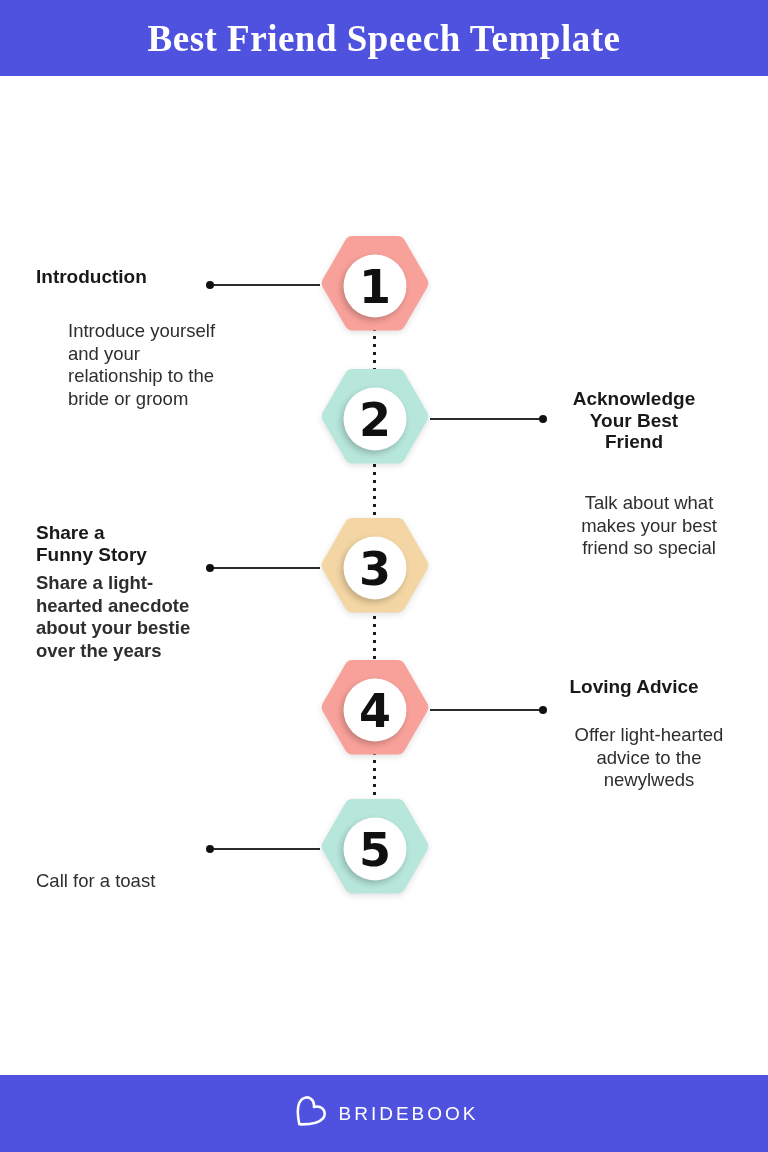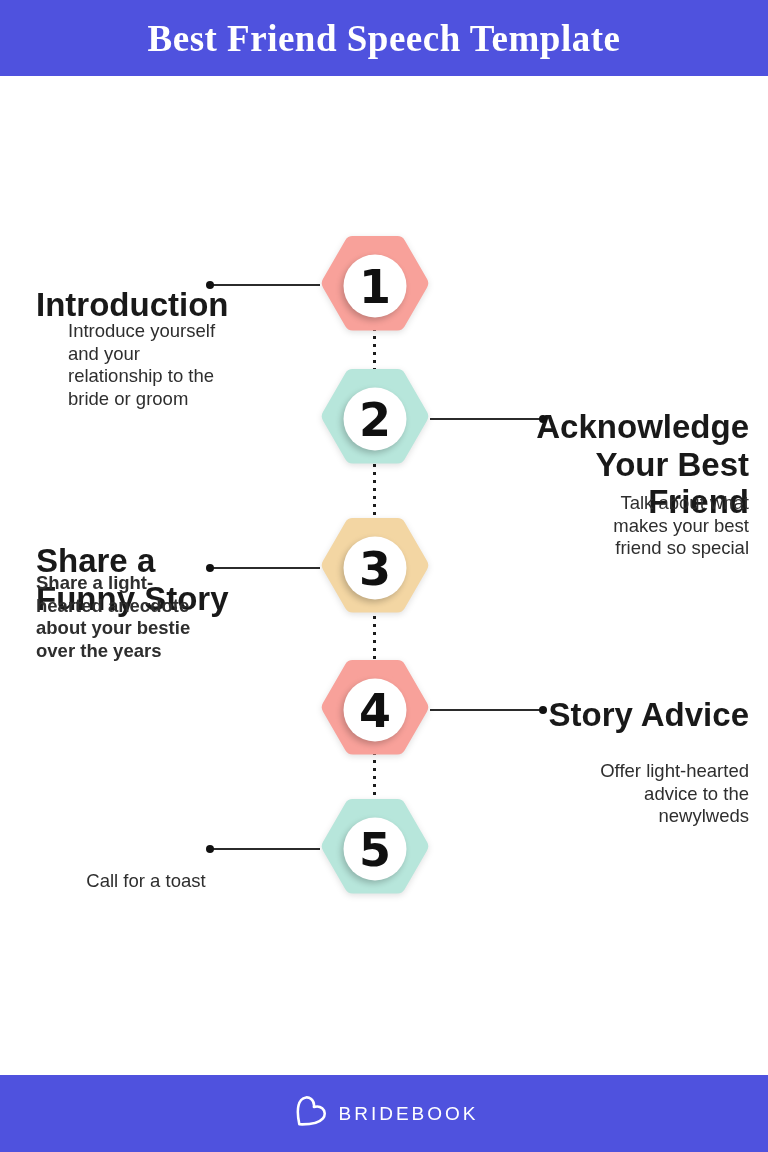--- a/index.html
+++ b/index.html
@@ -31,30 +31,30 @@
   
   .conn{position:absolute;height:2px;background:#2b2b2b;z-index:1;}
   .conn-dot{position:absolute;width:8px;height:8px;border-radius:50%;background:#111;z-index:1;}
   .c1{left:213px;top:284px;width:107px;} .d1{left:206px;top:281px;}
   .c2{left:430px;top:418px;width:110px;} .d2{left:539px;top:415px;}
   .c3{left:213px;top:567px;width:107px;} .d3{left:206px;top:564px;}
   .c4{left:430px;top:709px;width:110px;} .d4{left:539px;top:706px;}
   .c5{left:213px;top:848px;width:107px;} .d5{left:206px;top:845px;}
 
   
-  .step-title{position:absolute;font-weight:700;font-size:33px;line-height:1.14;color:#191919;
-              white-space:pre-line;margin-top:20px;}
+  .step-title{position:absolute;font-weight:700;font-size:19px;line-height:1.14;color:#191919;
+              white-space:pre-line;}
   .step-body{position:absolute;font-size:18.5px;line-height:1.22;color:#2e2e2e;white-space:pre-line;}
   .t-left{left:36px;text-align:left;}
-  .t-right{right:38px;text-align:right;}
+  .t-right{right:38px;text-align:center;}
   .tt1{top:266px;width:220px;}  .tb1{top:320px;width:220px;margin-left:32px;}
   .tt2{top:388px;width:230px;}  .tb2{top:492px;width:200px;}
   .tt3{top:522px;width:200px;}  .tb3{top:572px;width:220px;font-weight:bold;}
-  .tt4{top:676px;width:230px;}  .tb4{top:760px;width:200px;}
-  .tt5{top:820px;width:200px;}  .tb5{top:870px;width:220px;text-align:center;}
+  .tt4{top:676px;width:230px;}  .tb4{top:724px;width:200px;}
+  .tt5{top:820px;width:200px;}  .tb5{top:870px;width:220px;}
 </style>
 </head>
 <body>
 
 <div class="page">
 
   <div class="bar header">
     <div class="header-title">Best Friend Speech Template</div>
   </div>
 
@@ -115,21 +115,21 @@
 makes your best
 friend so special</div>
 
   <div class="step-title t-left tt3">Share a
 Funny Story</div>
   <div class="step-body  t-left tb3">Share a light-
 hearted anecdote
 about your bestie
 over the years</div>
 
-  <div class="step-title t-right tt4">Story Advice</div>
+  <div class="step-title t-right tt4">Loving Advice</div>
   <div class="step-body  t-right tb4">Offer light-hearted
 advice to the
 newylweds</div>
 
   <div class="step-body  t-left tb5">Call for a toast</div>
 
   <div class="bar footer">
     <svg width="36" height="36" viewBox="0 0 24 24">
       <path d="M12 21 C 5 15.5, 2.5 11, 2.5 7.8 C 2.5 5, 4.7 3, 7.2 3 C 9.2 3, 10.9 4.1, 12 5.9 C 13.1 4.1, 14.8 3, 16.8 3 C 19.3 3, 21.5 5, 21.5 7.8 C 21.5 11, 19 15.5, 12 21 Z" fill="none" stroke="#ffffff" stroke-width="1.7" stroke-linejoin="round" stroke-linecap="round" transform="rotate(40 12 12)"></path>
     </svg>

